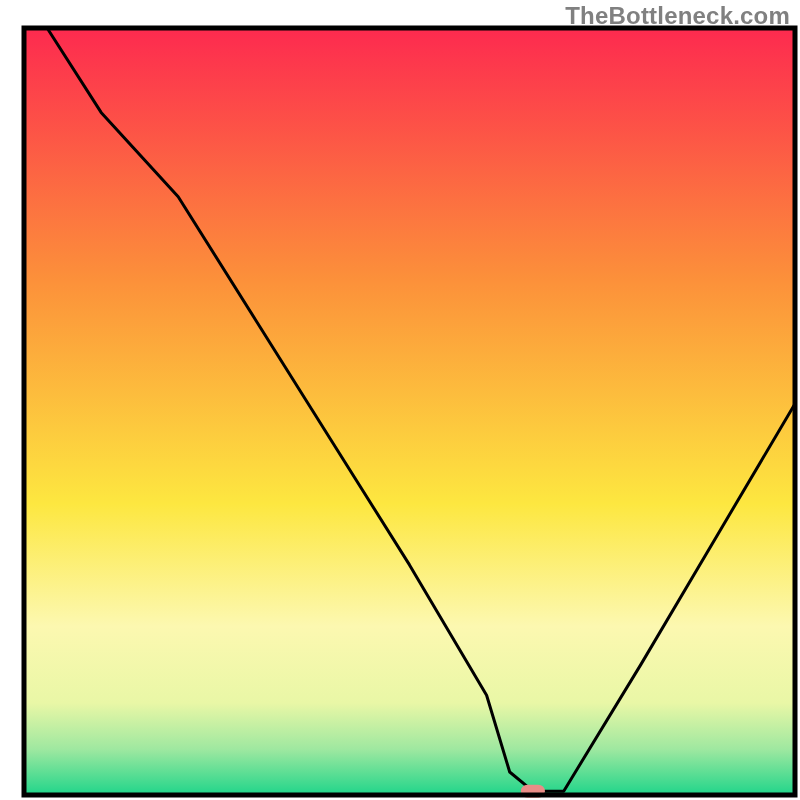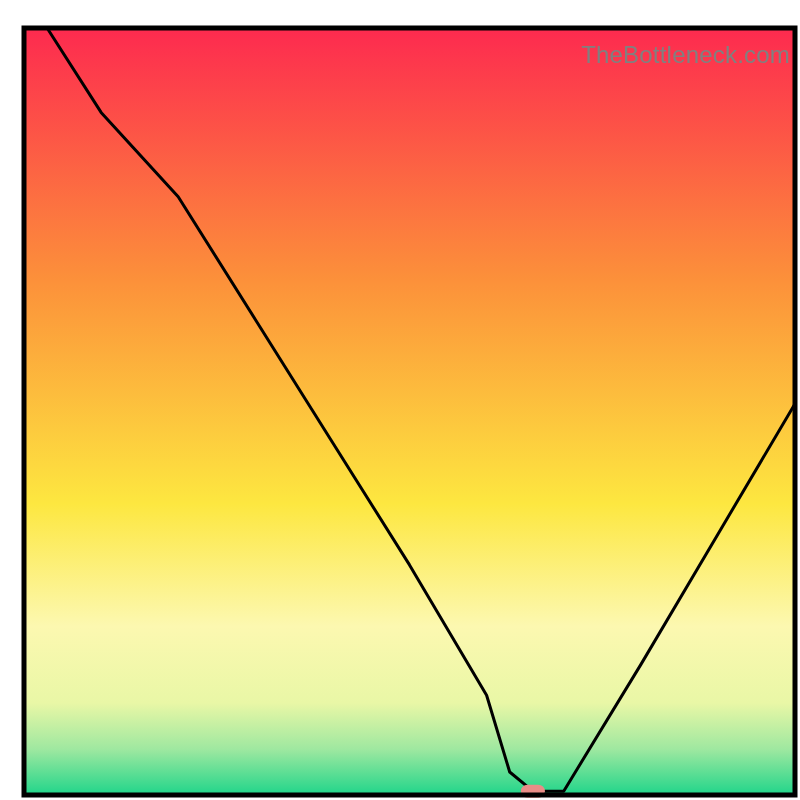--- a/index.html
+++ b/index.html
@@ -13,24 +13,23 @@
   .chart-wrap {
     position: relative;
     width: 800px;
     height: 800px;
   }
   .watermark {
     position: absolute;
     top: 2px;
     right: 10px;
     font-size: 24px;
-    font-weight: 400;
+    font-weight: 700;
     color: #808080;
     letter-spacing: 0.2px;
-    margin-top: 39px;
   }
   svg {
     display: block;
   }
 </style>
 </head>
 <body>
 
 <div class="chart-wrap">
   <div class="watermark">TheBottleneck.com</div>

